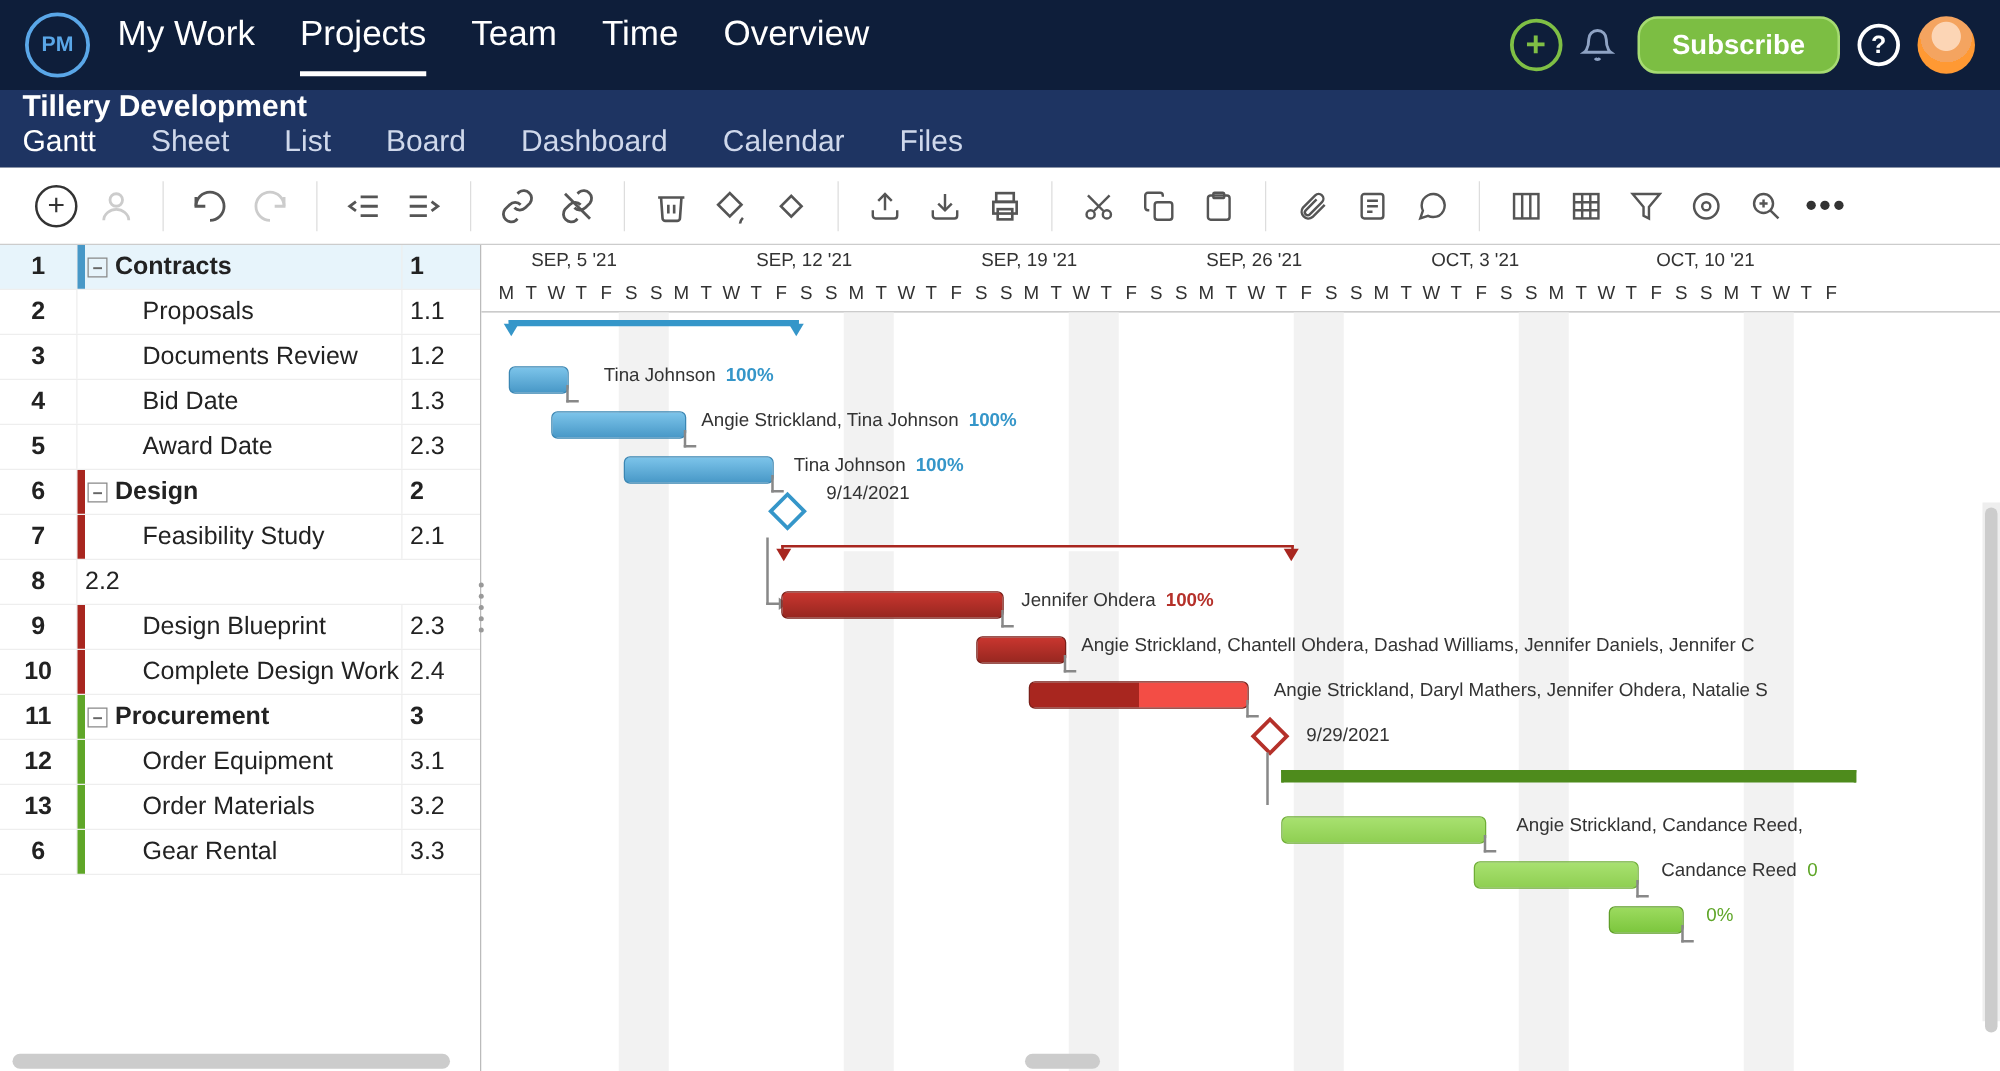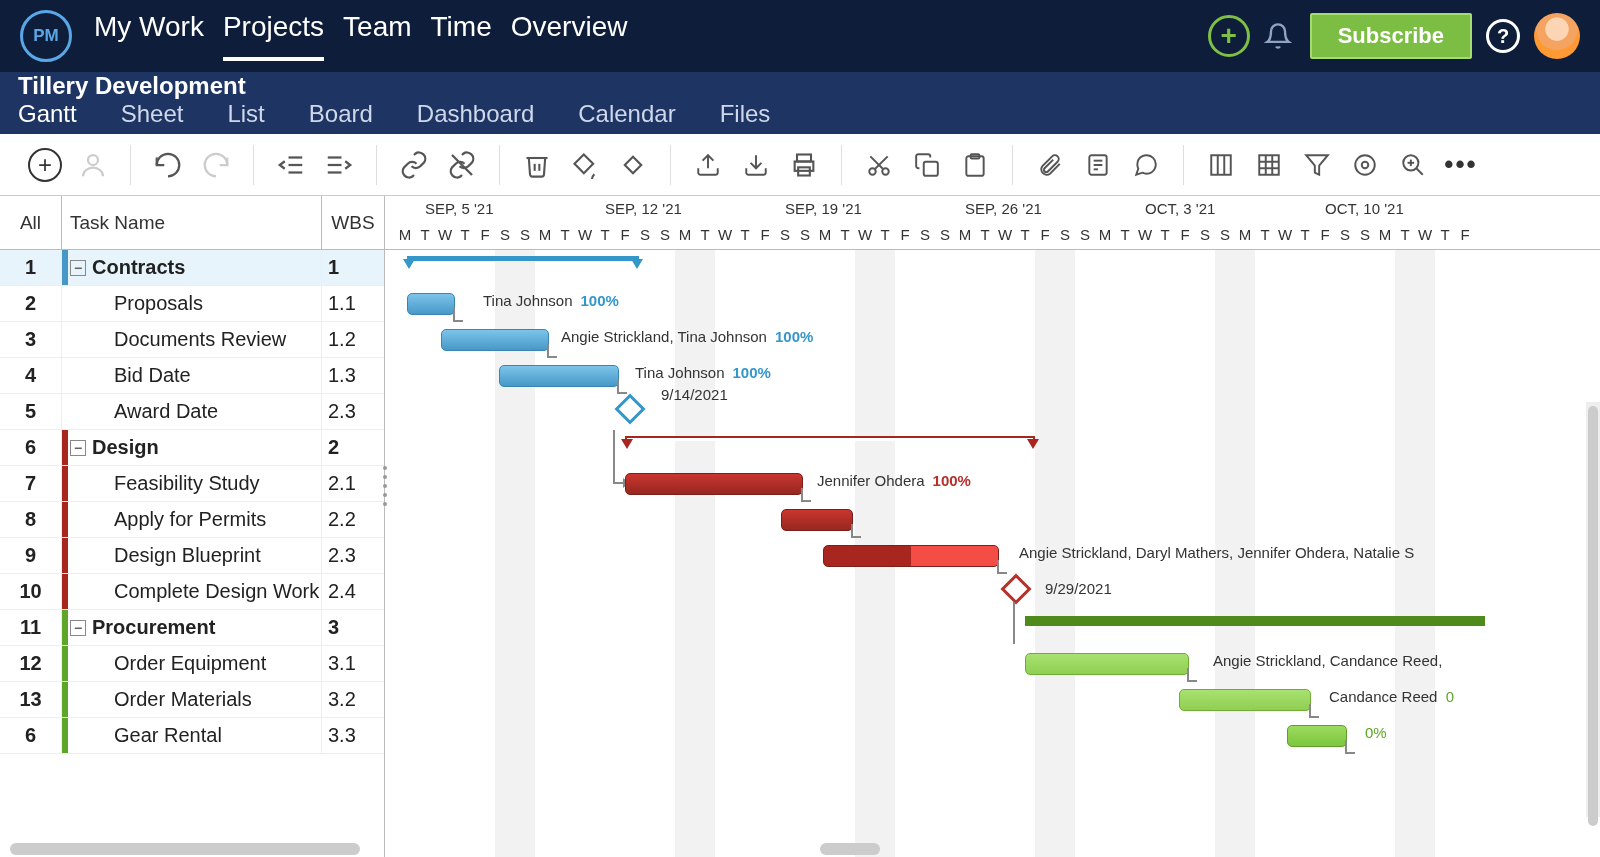--- a/index.html
+++ b/index.html
@@ -1,27 +1,27 @@
 <!DOCTYPE html>
 <html><head>
 <meta charset="utf-8">
 <style>
 * { box-sizing: border-box; margin: 0; padding: 0; }
 html, body { width: 1600px; height: 857px; font-family: -apple-system, "Segoe UI", Arial, sans-serif; overflow: hidden; background: #0e1e3a; }
 
 
 .topbar { height: 72px; background: #0e1e3a; display: flex; align-items: center; padding: 12px 20px; color: #fff; }
 .logo { width: 52px; height: 52px; border: 3px solid #5aa7e8; border-radius: 50%; display:flex; align-items:center; justify-content:center; color:#5aa7e8; font-weight:700; font-size:17px; margin-right: 22px; }
-.navtabs { display:flex; gap: 19px; font-size: 28px; font-weight: 400; color: #fff; }
+.navtabs { display:flex; gap: 36px; font-size: 28px; font-weight: 400; color: #fff; }
 .navtabs .tab { cursor:pointer; padding-bottom: 14px; border-bottom: 4px solid transparent; }
 .navtabs .tab.active { border-bottom-color: #fff; }
 .topbar .spacer { flex: 1; }
 .plusbtn { width: 42px; height: 42px; border: 3px solid #7fbf45; border-radius: 50%; display:flex; align-items:center; justify-content:center; color:#7fbf45; font-size: 28px; font-weight: 700; margin-right: 14px; cursor:pointer; }
 .bell { width: 28px; height: 28px; margin-right: 18px; cursor:pointer; }
-.subscribe { background: #7cbe43; border: 2px solid #a6db72; color: #fff; font-size: 22px; font-weight: 600; padding: 8px 26px; border-radius: 2px; cursor:pointer; margin-right: 14px; }
+.subscribe { background: #7cbe43; border: 2px solid #a6db72; color: #fff; font-size: 22px; font-weight: 600; padding: 8px 26px; border-radius: 16px; cursor:pointer; margin-right: 14px; }
 .helpbtn { width: 34px; height: 34px; border: 3px solid #fff; border-radius: 50%; display:flex; align-items:center; justify-content:center; color:#fff; font-size: 20px; font-weight: 700; margin-right: 14px; cursor:pointer;}
 .avatar { width: 46px; height: 46px; border-radius:50%; background: radial-gradient(circle at 50% 35%, #fcd5b5 30%, #f4a460 32%, #f4a460 55%, #ff9933 55%); cursor:pointer; }
 
 
 .subbar { height: 62px; background: #1e3462; display:flex; align-items:center; padding: 0 18px; color: #fff; font-size: 24px; flex-direction: column; }
 .hamb { margin-right: 14px; cursor:pointer; }
 .projectname { font-weight: 600; margin-right: auto; }
 .viewtabs { display:flex; gap: 44px; font-size: 24px; margin-right: auto; }
 .viewtabs .vtab { cursor:pointer; padding-bottom: 14px; border-bottom: 4px solid transparent; color:#cfd8eb;}
 .viewtabs .vtab.active { color:#fff; border-bottom-color:#fff; }
@@ -320,25 +320,20 @@
         <line x1="7" y1="10" x2="13" y2="10"></line>
         <line x1="10" y1="7" x2="10" y2="13"></line>
       </svg>
     </div>
   <div class="tbtn" style="font-size:26px;letter-spacing:2px;color:#333;font-weight:700;">•••</div>
 </div>
 
 <div class="main">
 
   <div class="grid">
-    <div class="gridheader">
-      <div class="col-idx">All</div>
-      <div class="col-name">Task Name</div>
-      <div class="col-wbs">WBS</div>
-    </div>
     <div class="gridbody" id="gridbody">
         <div class="row group hl1">
           <div class="col-idx">1</div>
           <div class="col-name">
             <div class="stripe" style="background:#4898c7"></div>
             <span class="collapse-btn">−</span>
             <span>Contracts</span>
           </div>
           <div class="col-wbs">1</div>
         </div>
@@ -382,24 +377,20 @@
         <div class="row child">
           <div class="col-idx">7</div>
           <div class="col-name">
             <div class="stripe" style="background:#a8261f"></div>
             <span>Feasibility Study</span>
           </div>
           <div class="col-wbs">2.1</div>
         </div>
         <div class="row child">
           <div class="col-idx">8</div>
-          <div class="col-name">
-            <div class="stripe" style="background:#a8261f"></div>
-            <span>Apply for Permits</span>
-          </div>
           <div class="col-wbs">2.2</div>
         </div>
         <div class="row child">
           <div class="col-idx">9</div>
           <div class="col-name">
             <div class="stripe" style="background:#a8261f"></div>
             <span>Design Blueprint</span>
           </div>
           <div class="col-wbs">2.3</div>
         </div>
@@ -548,20 +539,21 @@
           <div class="arrow" style="left:-4px"></div>
           <div class="arrow" style="right:-4px"></div>
         </div>
         <div style="position: absolute; left: 228px; top: 180px; width: 12px; height: 54px; border-left: 2px solid rgb(136, 136, 136); border-bottom: 2px solid rgb(136, 136, 136);"></div>
         <div class="dep-arrow" style="top: 228px; left: 238px;"></div>
         <div class="bar task red" style="top: 223px; left: 240px; width: 178px;"></div>
         <div class="dep-hook" style="top: 238px; left: 416px;"></div>
         <div class="barlabel" style="top: 222px; left: 432px;">Jennifer Ohdera<span class="pct red">100%</span></div>
         <div class="bar task red" style="top: 259px; left: 396px; width: 72px;"></div>
         <div class="dep-hook" style="top: 274px; left: 466px;"></div>
+        <div class="barlabel" style="top: 258px; left: 480px;">Angie Strickland, Chantell Ohdera, Dashad Williams, Jennifer Daniels, Jennifer C</div>
         <div class="bar task redsplit" style="top: 295px; left: 438px; width: 176px;"></div>
         <div class="dep-hook" style="top: 310px; left: 612px;"></div>
         <div class="barlabel" style="top: 294px; left: 634px;">Angie Strickland, Daryl Mathers, Jennifer Ohdera, Natalie S</div>
         <div class="diamond red" style="top: 328px; left: 620px;"></div>
         <div class="barlabel" style="top: 330px; left: 660px;">9/29/2021</div>
         <div style="position: absolute; left: 628px; top: 352px; width: 2px; height: 42px; background: rgb(136, 136, 136);"></div>
         <div class="summary-bar green" style="top: 366px; left: 640px; width: 460px;">
           <div class="body"></div>
           <div class="arrow" style="left:-4px"></div>
           <div class="arrow" style="right:-4px"></div>

